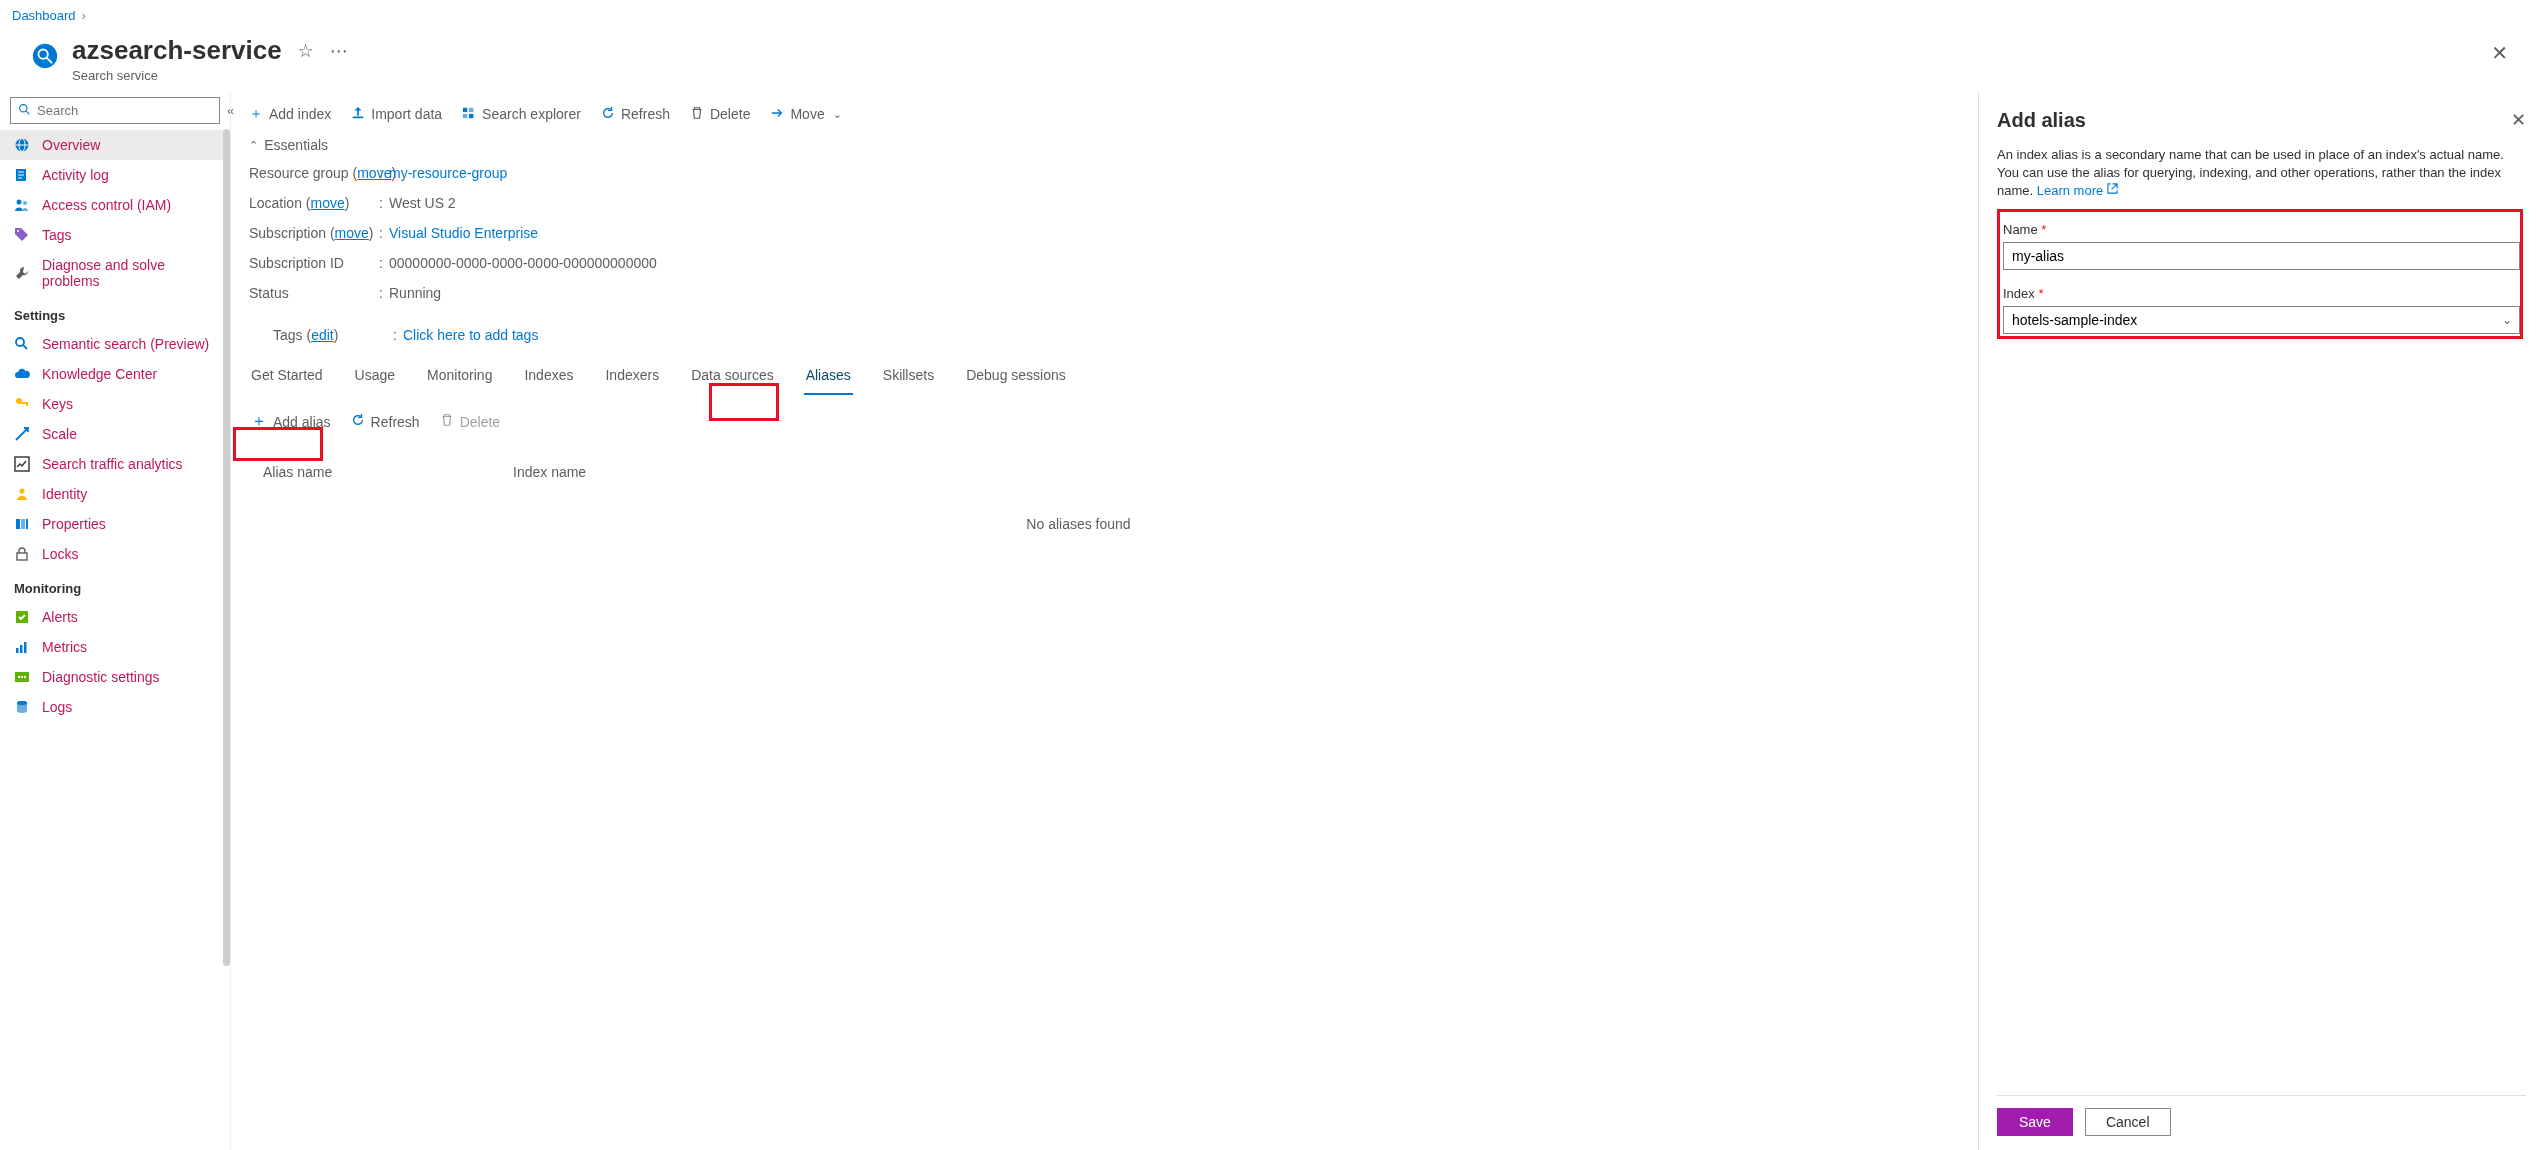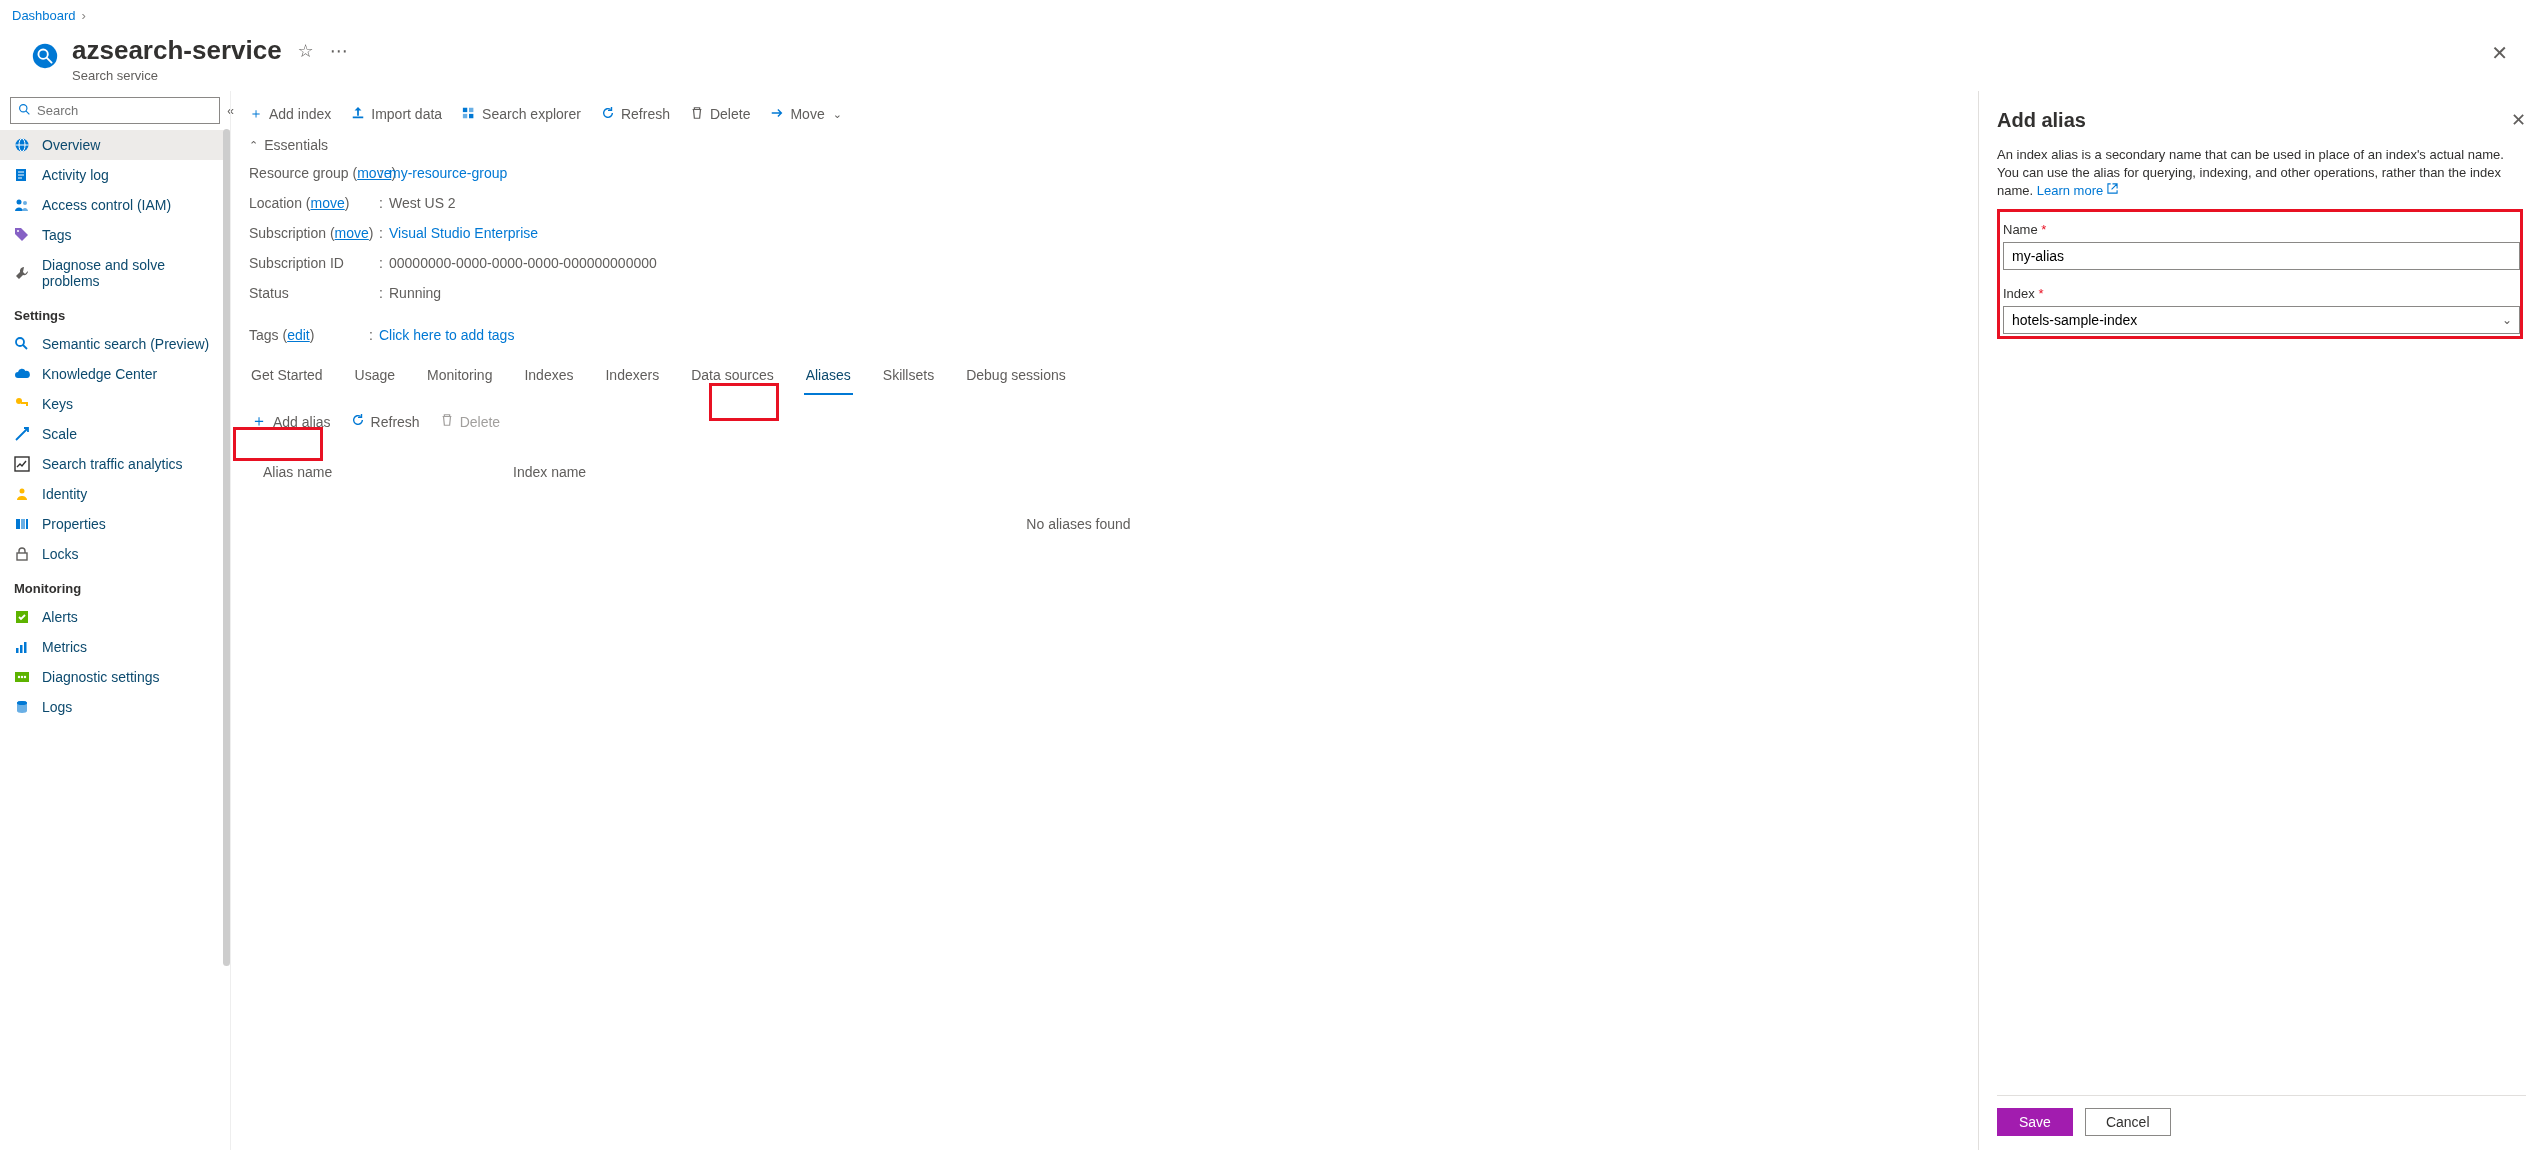--- a/index.html
+++ b/index.html
@@ -27,21 +27,21 @@
   .body { flex:1; display:flex; min-height:0; }
 
   
   .sidebar { width:230px; border-right:0; display:flex; flex-direction:column; }
   .search-wrap { padding: 6px 10px; position:relative;}
   .search-input { width:100%; padding:5px 6px 5px 26px; border:1px solid #8a8886; font-size:13px; }
   .search-icon { position:absolute; left:18px; top:50%; transform:translateY(-50%); color:#0078d4; font-size:13px;}
   .collapse-chev { position:absolute; right:-4px; top:50%; transform:translateY(-50%); color:#605e5c; font-size:12px; cursor:pointer;}
 
   .nav-list { flex:1; overflow-y:auto; scrollbar-width:thin;}
-  .nav-item { display:flex; align-items:center; gap:12px; padding:7px 14px; cursor:pointer; color:#0c4a6e;}
+  .nav-item { display:flex; align-items:center; gap:12px; padding:7px 14px; cursor:pointer; color:#be185d;}
   .nav-item.active { background:#edebe9;}
   .nav-icon { width:16px; height:16px; display:flex; align-items:center; justify-content:center; flex-shrink:0;}
   .nav-section { padding:12px 14px 6px 14px; font-weight:600; color:#323130;}
   .nav-item-label { font-size:14px;}
 
   
   .main { flex:1; display:flex; flex-direction:column; padding: 8px 0 0 18px; min-width:0; border-left:1px solid #eee; position:relative;}
   .toolbar { display:flex; gap:20px; align-items:center; padding:6px 0 10px 0; color:#605e5c;}
   .tool-btn { display:flex; align-items:center; gap:6px; cursor:pointer; font-size:14px; color:#605e5c;}
   .tool-btn .ti { color:#0078d4;}
@@ -55,21 +55,21 @@
   .ess-col { display:flex; flex-direction:column; gap:10px;}
   .ess-col.left { flex:0 0 640px;}
   .ess-row { display:flex; font-size:14px; color:#605e5c; line-height:20px;}
   .ess-label-wrap { width:130px; white-space:nowrap;}
   .ess-colon { width:10px; text-align:left;}
   .ess-val { color:#605e5c;}
   .ess-val.link { color:#0078d4; cursor:pointer;}
   .ess-move { color:#0078d4; text-decoration:underline; cursor:pointer;}
 
   .tags-row { display:flex; padding:16px 0 6px 0; font-size:14px; color:#605e5c;}
-  .tags-row .ess-label-wrap{width:120px;}
+  .tags-row .ess-label-wrap{width:120px;margin-left:24px;}
 
   .tabs { display:flex; gap:28px; padding:12px 0 0 0;}
   .tab { padding:6px 2px 10px 2px; color:#605e5c; font-size:14px; cursor:pointer;}
   .tab.active { color:#0c4a6e; border-bottom:2px solid #0078d4;}
 
   .subtoolbar { display:flex; gap:20px; align-items:center; padding:16px 0 12px 2px;}
   .sub-btn { display:flex; align-items:center; gap:6px; font-size:14px; color:#605e5c; cursor:pointer;}
   .sub-btn.disabled { color:#a19f9d; cursor:default;}
   .sub-btn .plus { color:#0078d4; font-size:16px; font-weight:400;}
   .sub-btn.disabled .ti { color:#a19f9d;}

